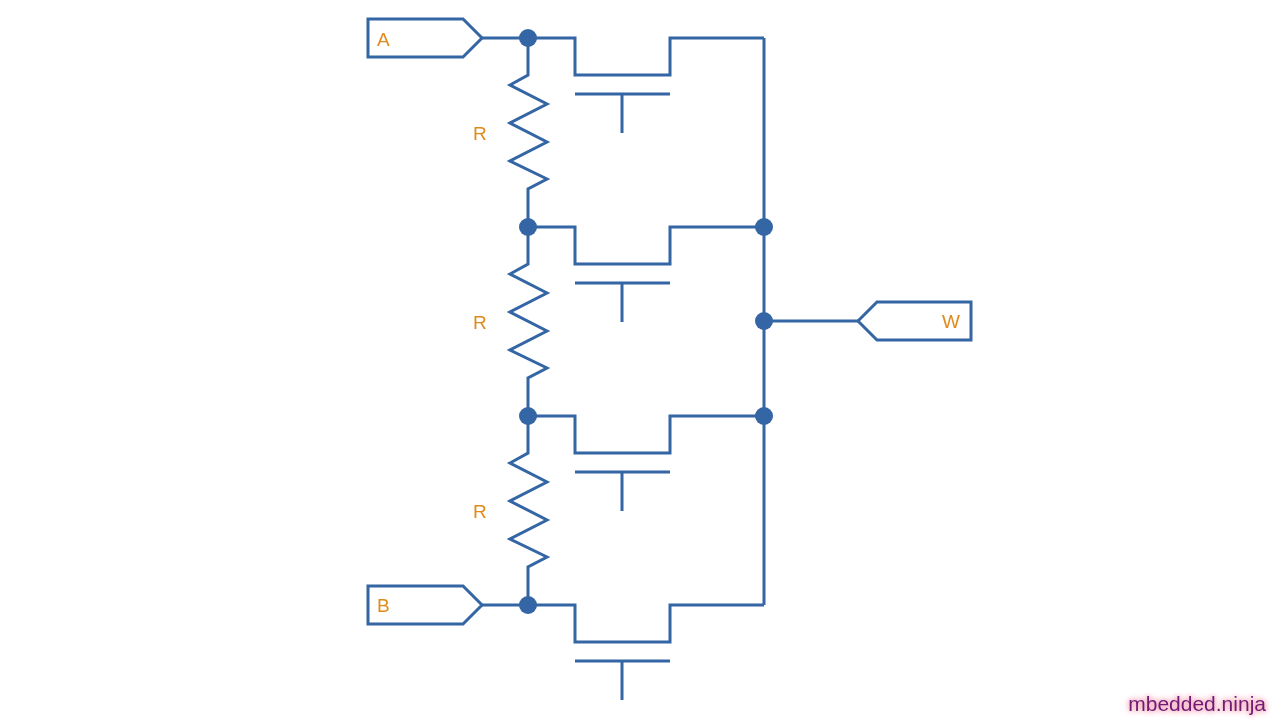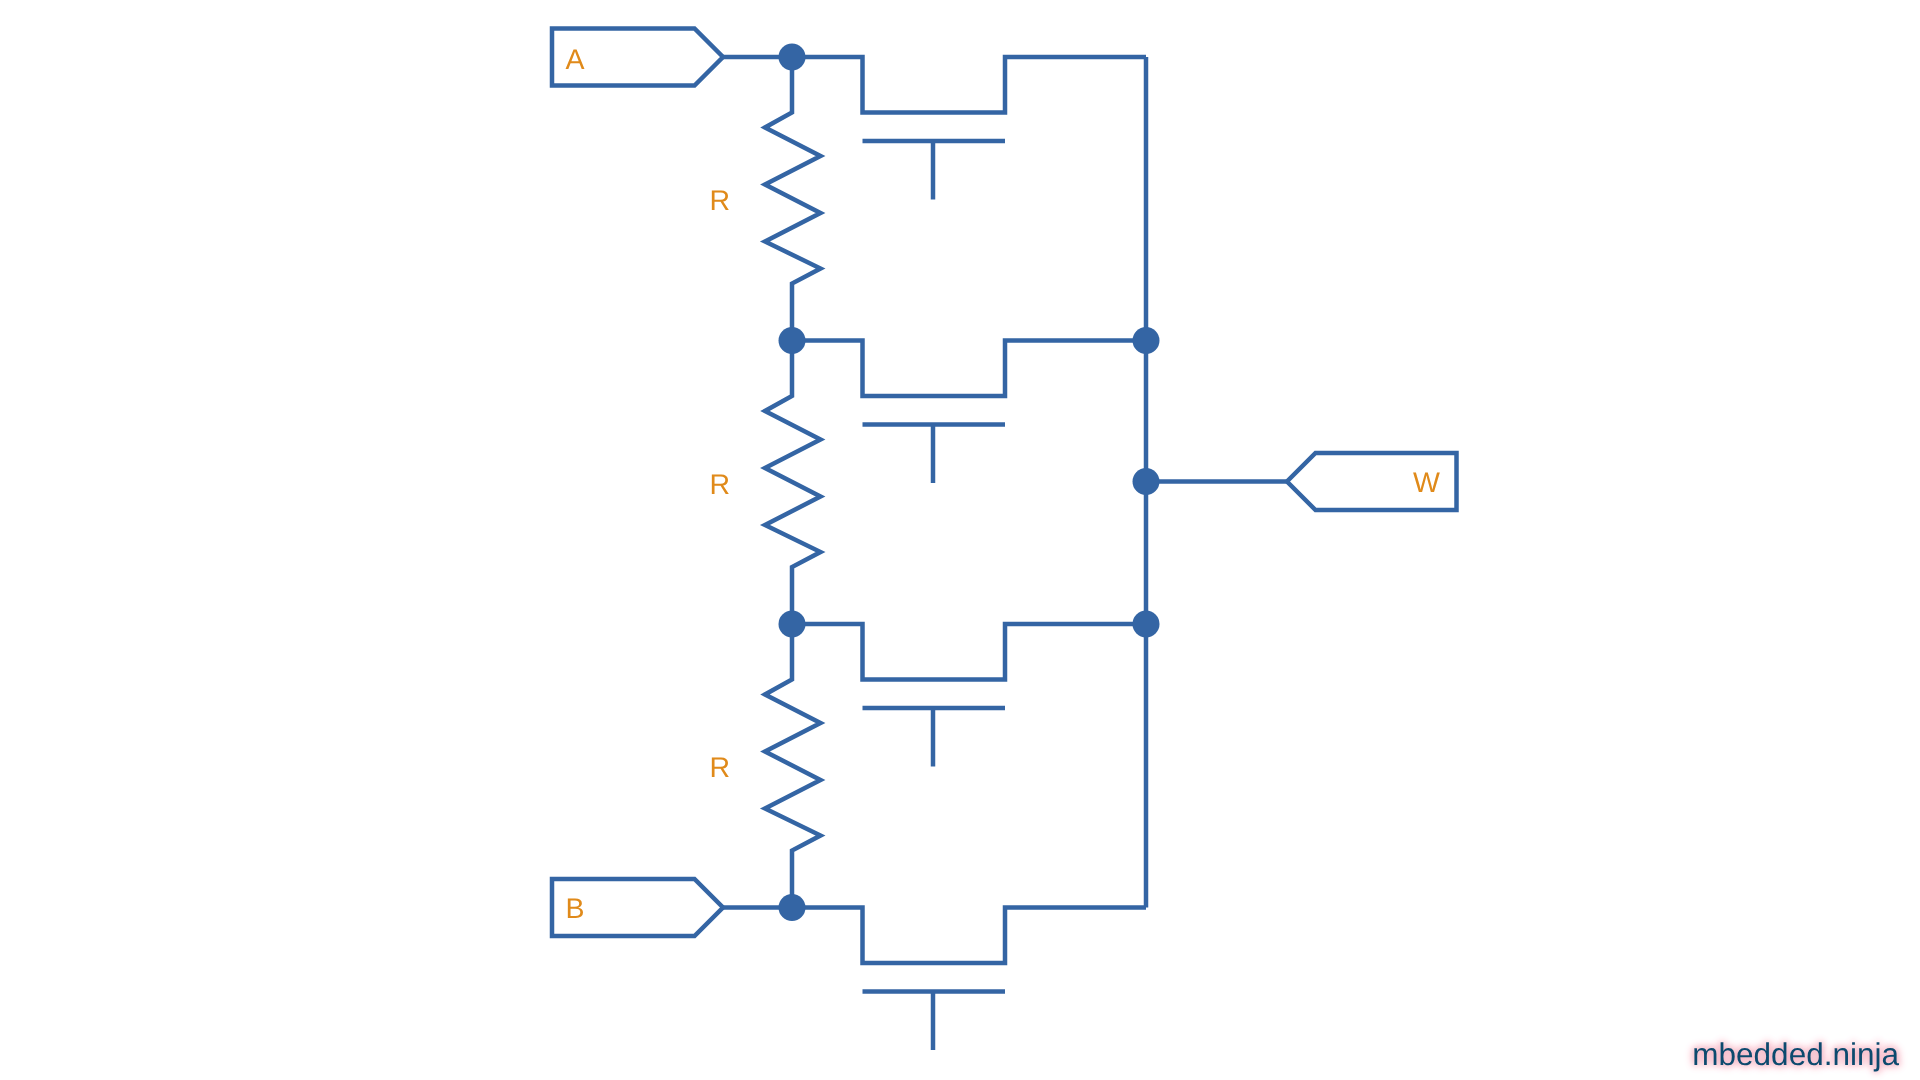--- a/index.html
+++ b/index.html
@@ -2,21 +2,21 @@
 <html><head>
 <meta charset="utf-8">
 <style>
   html, body { margin:0; padding:0; background:#ffffff; }
   body { width:1280px; height:720px; position:relative; overflow:hidden; font-family:"Liberation Sans", sans-serif; }
   svg { position:absolute; left:0; top:0; }
   .wire { stroke:#3465a4; stroke-width:3; fill:none; stroke-linejoin:miter; stroke-linecap:butt; }
   .node { fill:#3465a4; }
   .lbl { fill:#e08a1a; font-family:"Liberation Sans", sans-serif; font-size:19px; }
   .watermark { position:absolute; right:14px; bottom:4px; font-family:"Liberation Sans", sans-serif; font-size:21px;
-    color:#0c4a6e; text-shadow:0 0 4px #f3a6b8, 0 0 6px #f3a6b8, 0 0 8px #f7c3cf; letter-spacing:0; }
+    color:#701a75; text-shadow:0 0 4px #f3a6b8, 0 0 6px #f3a6b8, 0 0 8px #f7c3cf; letter-spacing:0; }
 </style>
 </head>
 <body>
 
 <svg width="1280" height="720" viewBox="0 0 1280 720">
 
   <g>
     <path class="wire" d="M368,19 L463,19 L482,38 L463,57 L368,57 Z"></path>
     <text class="lbl" x="377" y="46">A</text>
     <line class="wire" x1="482" y1="38" x2="528" y2="38"></line>

